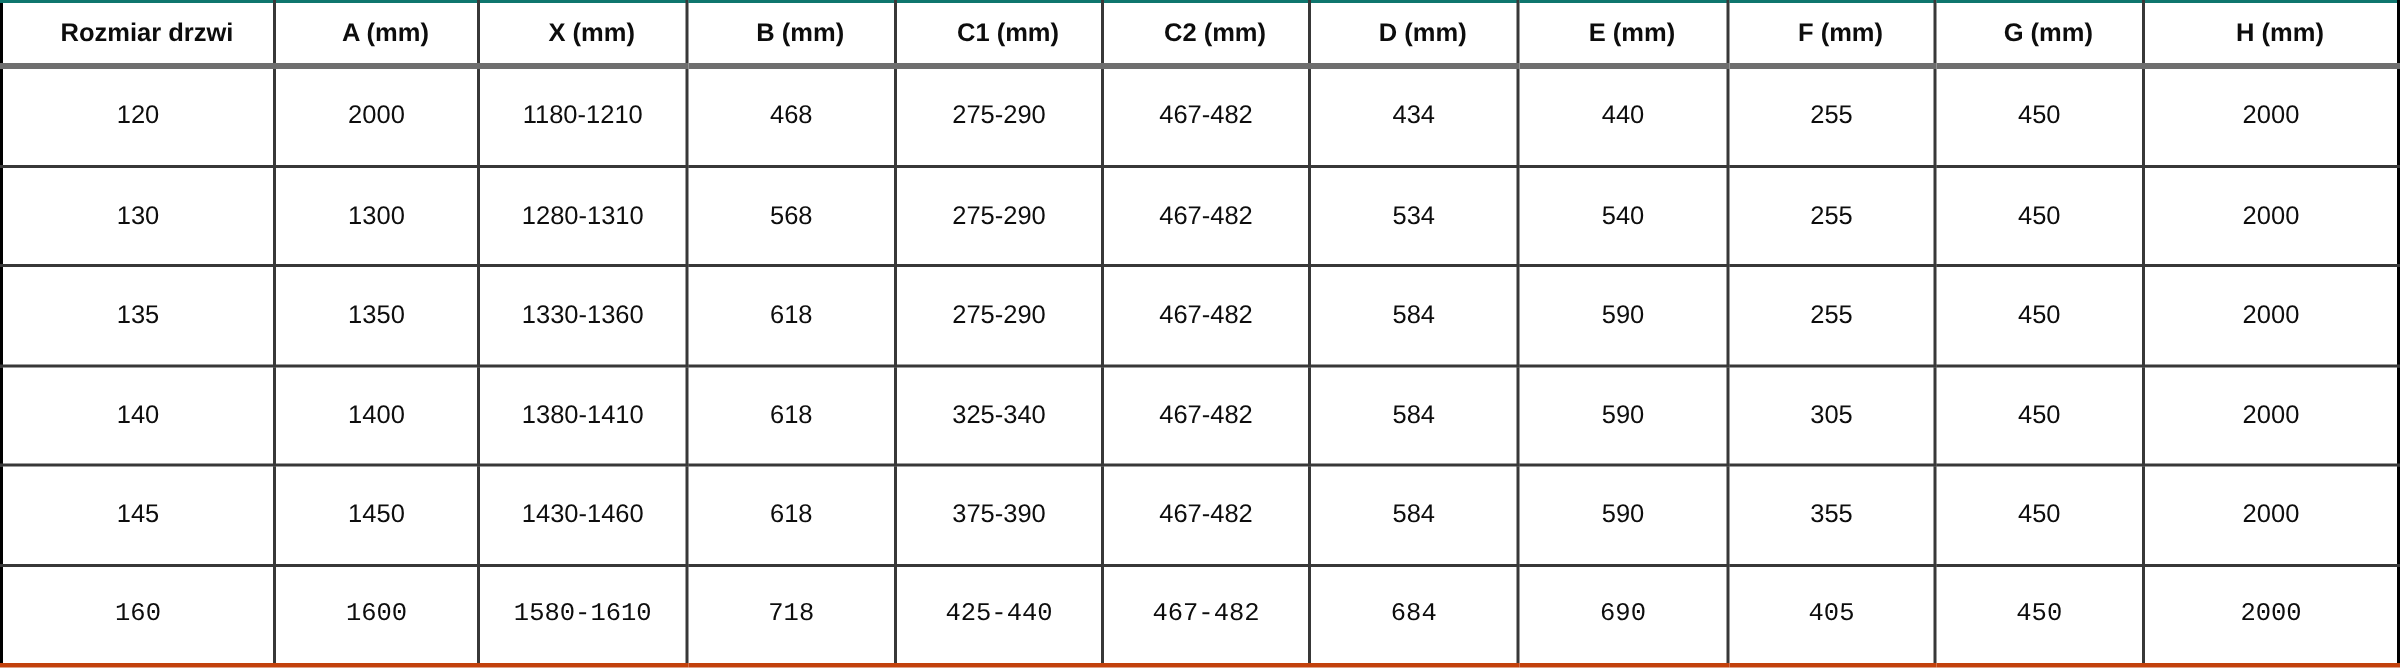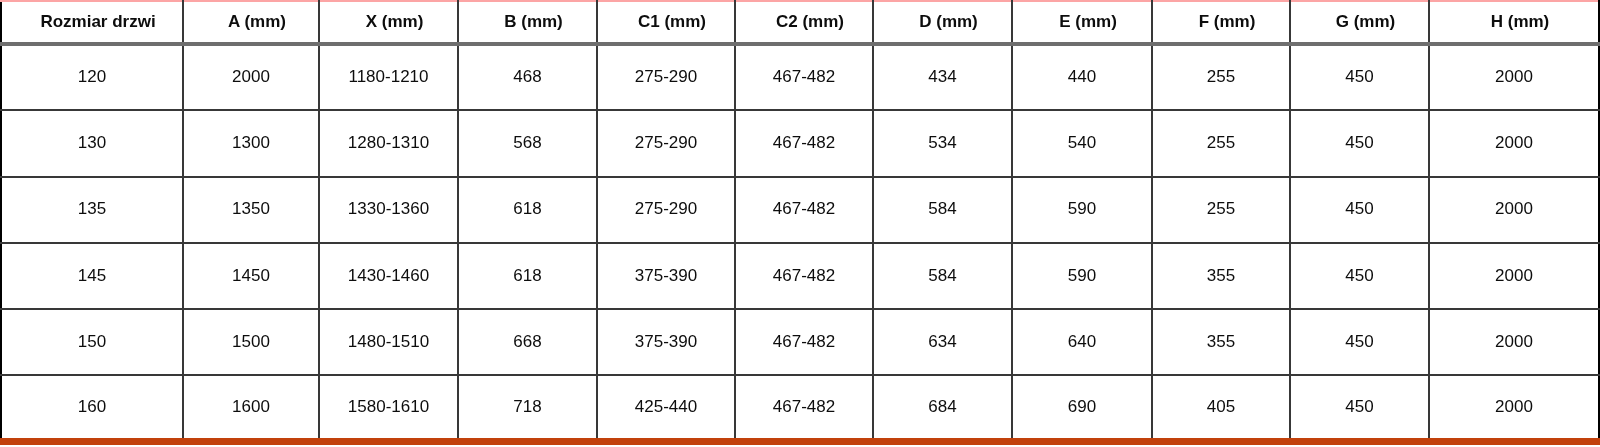--- a/index.html
+++ b/index.html
@@ -38,22 +38,22 @@
   table.dims tbody tr { height: 44px; }
   table.dims th {
     font-weight: bold;
     font-size: 17px;
     border-bottom: 4px solid #6e6e6e;
     background: #ffffff;
   }
   
   table.dims tr > *:first-child { border-left: 2px solid #000000; }
   table.dims tr > *:last-child  { border-right: 2px solid #000000; }
-  table.dims thead th { border-top: 2px solid #fca5a5; padding-left: 16px; }
-  table.dims tbody tr:last-child td { border-bottom: 7px solid #c2410c; }
+  table.dims thead th { border-top: 2px solid #0f766e; padding-left: 16px; }
+  table.dims tbody tr:last-child td { border-bottom: 3px solid #c2410c; font-family: Liberation Mono, monospace; }
 </style>
 </head>
 <body>
 
 <div class="page">
   <table class="dims">
     <colgroup>
         <col style="width: 182px;">
         <col style="width: 136px;">
         <col style="width: 139px;">
@@ -115,41 +115,41 @@
           <td>618</td>
           <td>275-290</td>
           <td>467-482</td>
           <td>584</td>
           <td>590</td>
           <td>255</td>
           <td>450</td>
           <td>2000</td>
         </tr>
         <tr>
+          <td>140</td>
+          <td>1400</td>
+          <td>1380-1410</td>
+          <td>618</td>
+          <td>325-340</td>
+          <td>467-482</td>
+          <td>584</td>
+          <td>590</td>
+          <td>305</td>
+          <td>450</td>
+          <td>2000</td>
+        </tr>
+        <tr>
           <td>145</td>
           <td>1450</td>
           <td>1430-1460</td>
           <td>618</td>
           <td>375-390</td>
           <td>467-482</td>
           <td>584</td>
           <td>590</td>
-          <td>355</td>
-          <td>450</td>
-          <td>2000</td>
-        </tr>
-        <tr>
-          <td>150</td>
-          <td>1500</td>
-          <td>1480-1510</td>
-          <td>668</td>
-          <td>375-390</td>
-          <td>467-482</td>
-          <td>634</td>
-          <td>640</td>
           <td>355</td>
           <td>450</td>
           <td>2000</td>
         </tr>
         <tr>
           <td>160</td>
           <td>1600</td>
           <td>1580-1610</td>
           <td>718</td>
           <td>425-440</td>

